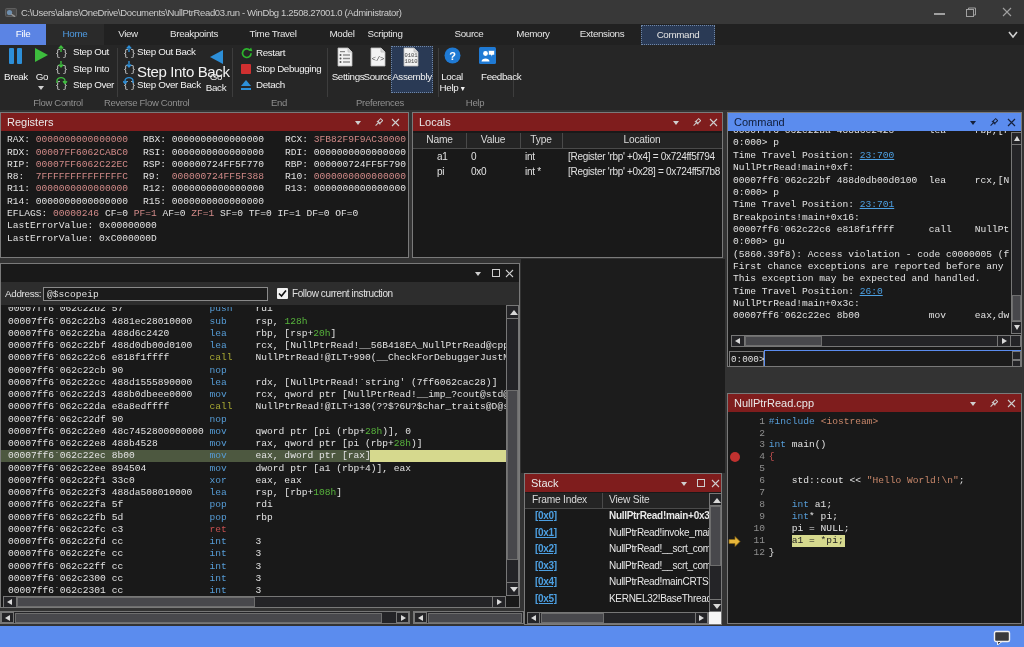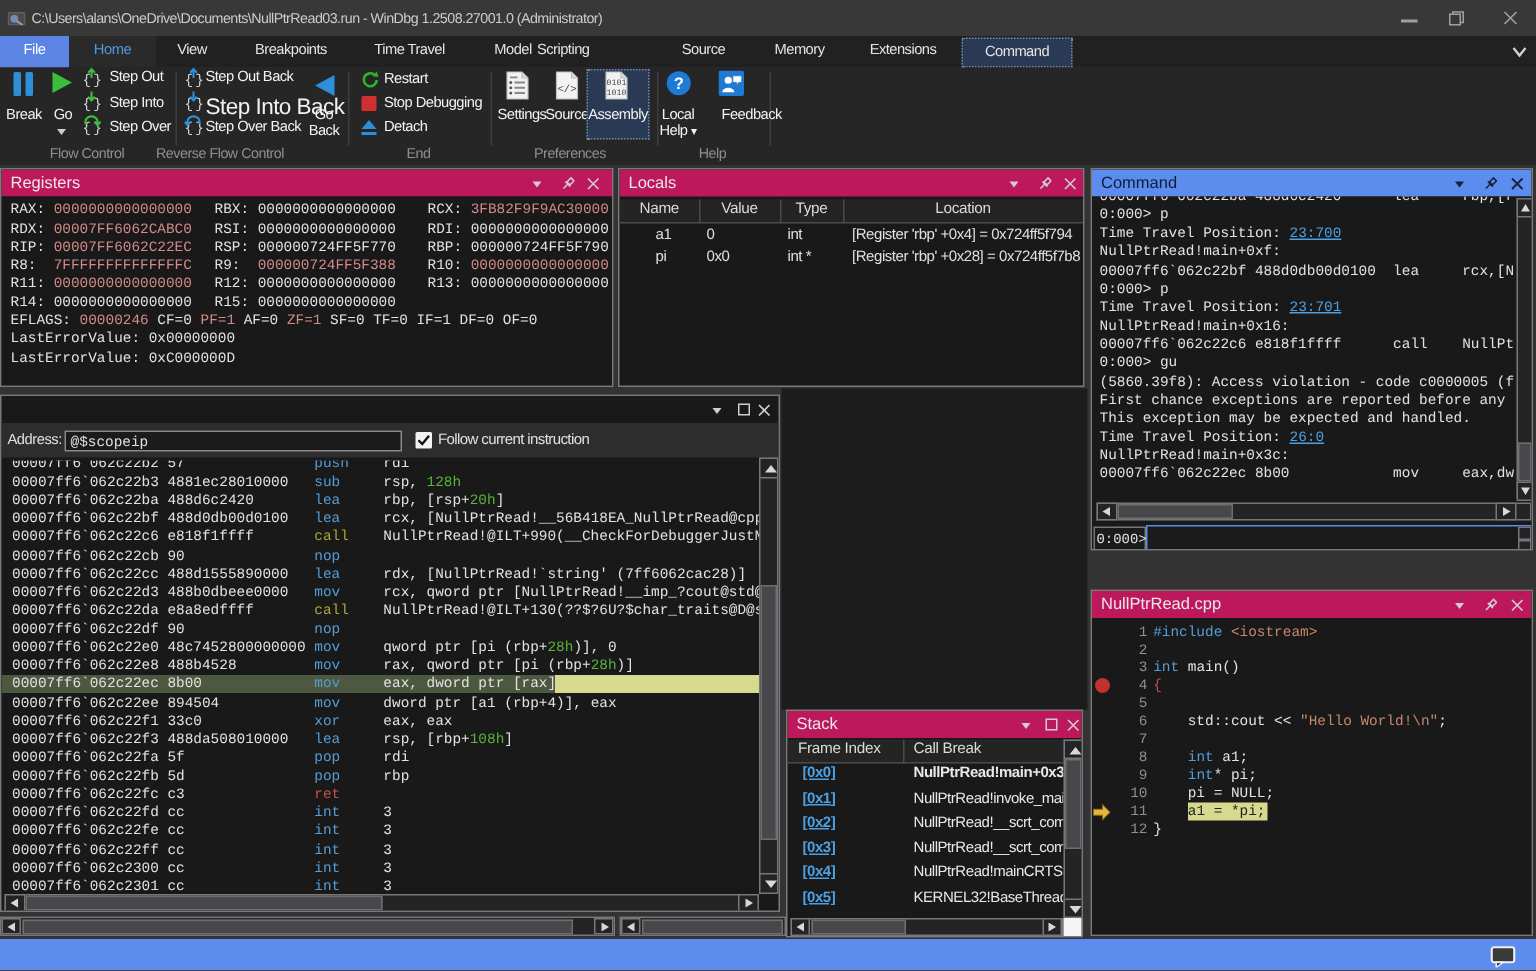--- a/index.html
+++ b/index.html
@@ -1,18 +1,18 @@
 <!DOCTYPE html>
 <html><head><meta charset="utf-8"><style>
 *{margin:0;padding:0;box-sizing:border-box}
 body{width:1024px;height:647px;background:#333333;font-family:"Liberation Sans",sans-serif;overflow:hidden;position:relative}
 .abs{position:absolute}
 .mono{font-family:"Liberation Mono",monospace;font-size:9.6px;white-space:pre}
 .panel{position:absolute;border:1px solid #7a7a7a;background:#191919;overflow:hidden}
-.ptitle{position:absolute;left:0;right:0;top:0;height:18px;background:#be185d;color:#e8e8e8;font-size:11px;line-height:18px;padding-left:6px}
+.ptitle{position:absolute;left:0;right:0;top:0;height:18px;background:#7f1d1d;color:#e8e8e8;font-size:11px;line-height:18px;padding-left:6px}
 .chev{display:inline-block;width:0;height:0;border-left:3.2px solid transparent;border-right:3.2px solid transparent;border-top:4px solid #cfcfcf}
 .line{position:absolute;white-space:pre}
 .lnk{color:#4da0e2;text-decoration:underline}
 .redv{color:#d18a88}
 .scroll{position:absolute;background:#242427;border:1px solid #777777}
 .thumb{position:absolute;background:#48484c;border:1px solid #6e6e6e}
 .tri{position:absolute;width:0;height:0}
 </style></head><body>
 
 <div class="abs" style="left:0;top:0;width:1024px;height:24px;background:#383838"></div>
@@ -30,21 +30,21 @@
 <svg class="abs" style="left:1001px;top:6px" width="12" height="12">
     <path d="M2 2 L10 10 M10 2 L2 10" stroke="#a0a0a0" stroke-width="1.1"></path>
   </svg>
 <div class="abs" style="left:0;top:24px;width:1024px;height:21px;background:#212121"></div>
 <div class="abs" style="left:0;top:24px;width:46px;height:21px;background:#5b84e4;color:#fff;font-size:9.8px;letter-spacing:-0.3px;text-align:center;line-height:20px">File</div>
 <div class="abs" style="left:46px;top:24px;width:58px;height:21px;background:#2a2a2a;color:#4f9be2;font-size:9.8px;letter-spacing:-0.3px;text-align:center;line-height:20px">Home</div>
 <div class="abs" style="left:73px;top:24px;width:110px;height:21px;color:#e4e4e4;font-size:9.8px;letter-spacing:-0.35px;text-align:center;line-height:20px">View</div>
 <div class="abs" style="left:139px;top:24px;width:110px;height:21px;color:#e4e4e4;font-size:9.8px;letter-spacing:-0.35px;text-align:center;line-height:20px">Breakpoints</div>
 <div class="abs" style="left:218px;top:24px;width:110px;height:21px;color:#e4e4e4;font-size:9.8px;letter-spacing:-0.35px;text-align:center;line-height:20px">Time Travel</div>
 <div class="abs" style="left:287px;top:24px;width:110px;height:21px;color:#e4e4e4;font-size:9.8px;letter-spacing:-0.35px;text-align:center;line-height:20px">Model</div>
-<div class="abs" style="left:358px;top:24px;width:110px;height:21px;color:#e4e4e4;font-size:9.8px;letter-spacing:-0.35px;line-height:20px">Scripting</div>
+<div class="abs" style="left:330px;top:24px;width:110px;height:21px;color:#e4e4e4;font-size:9.8px;letter-spacing:-0.35px;text-align:center;line-height:20px">Scripting</div>
 <div class="abs" style="left:414px;top:24px;width:110px;height:21px;color:#e4e4e4;font-size:9.8px;letter-spacing:-0.35px;text-align:center;line-height:20px">Source</div>
 <div class="abs" style="left:478px;top:24px;width:110px;height:21px;color:#e4e4e4;font-size:9.8px;letter-spacing:-0.35px;text-align:center;line-height:20px">Memory</div>
 <div class="abs" style="left:547px;top:24px;width:110px;height:21px;color:#e4e4e4;font-size:9.8px;letter-spacing:-0.35px;text-align:center;line-height:20px">Extensions</div>
 <div class="abs" style="left:641px;top:25px;width:74px;height:20px;background:#2a3a55;outline:1px dotted #6f87a8;outline-offset:-1px;color:#e4e4e4;font-size:9.8px;letter-spacing:-0.35px;text-align:center;line-height:19px">Command</div>
 <svg class="abs" style="left:1007px;top:30px" width="12" height="10">
     <path d="M2 2 L6 7 L10 2" fill="none" stroke="#d0d0d0" stroke-width="1.6"></path>
   </svg>
 <div class="abs" style="left:0;top:45px;width:1024px;height:65px;background:#262626"></div>
 <div class="abs" style="left:117px;top:48px;width:1px;height:49px;background:#3d3d3d"></div>
 <div class="abs" style="left:232px;top:48px;width:1px;height:49px;background:#3d3d3d"></div>
@@ -233,21 +233,21 @@
     </svg>
 <div class="abs" style="left:0;top:18px;right:0;bottom:0;background:#191919"></div>
 <div class="abs" style="left:0;top:18px;width:283px;height:204px;overflow:hidden">
 <div class="line mono " style="left:5px;top:-5.900000000000011px;color:#e2e2e2">00007ff6`062c22ba 488d6c2420      lea     rbp,[r</div>
 <div class="line mono " style="left:5px;top:6.449999999999989px;color:#e2e2e2">0:000&gt; p</div>
 <div class="line mono " style="left:5px;top:18.79999999999999px;color:#e2e2e2">Time Travel Position: <span class="lnk">23:700</span></div>
 <div class="line mono " style="left:5px;top:31.149999999999984px;color:#e2e2e2">NullPtrRead!main+0xf:</div>
 <div class="line mono " style="left:5px;top:43.499999999999986px;color:#e2e2e2">00007ff6`062c22bf 488d0db00d0100  lea     rcx,[N</div>
 <div class="line mono " style="left:5px;top:55.84999999999999px;color:#e2e2e2">0:000&gt; p</div>
 <div class="line mono " style="left:5px;top:68.19999999999999px;color:#e2e2e2">Time Travel Position: <span class="lnk">23:701</span></div>
-<div class="line mono " style="left:5px;top:80.55px;color:#e2e2e2">NullPtrRead!main+0x16:</div>
+<div class="line mono " style="left:5px;top:80.55px;color:#e2e2e2">Breakpoints!main+0x16:</div>
 <div class="line mono " style="left:5px;top:92.89999999999999px;color:#e2e2e2">00007ff6`062c22c6 e818f1ffff      call    NullPt</div>
 <div class="line mono " style="left:5px;top:105.24999999999999px;color:#e2e2e2">0:000&gt; gu</div>
 <div class="line mono " style="left:5px;top:117.6px;color:#e2e2e2">(5860.39f8): Access violation - code c0000005 (f</div>
 <div class="line mono " style="left:5px;top:129.95px;color:#e2e2e2">First chance exceptions are reported before any </div>
 <div class="line mono " style="left:5px;top:142.29999999999998px;color:#e2e2e2">This exception may be expected and handled.</div>
 <div class="line mono " style="left:5px;top:154.64999999999998px;color:#e2e2e2">Time Travel Position: <span class="lnk">26:0</span></div>
 <div class="line mono " style="left:5px;top:167.0px;color:#e2e2e2">NullPtrRead!main+0x3c:</div>
 <div class="line mono " style="left:5px;top:179.35px;color:#e2e2e2">00007ff6`062c22ec 8b00            mov     eax,dw</div>
 </div>
 <div class="scroll" style="left:283px;top:19px;width:11px;height:200px"></div>
@@ -326,21 +326,21 @@
 <div class="panel" style="left:524px;top:473px;width:198px;height:152px">
 <div class="ptitle">Stack</div>
 <div class="chev abs" style="left:156px;top:8px"></div>
 <div class="abs" style="left:172px;top:5px;width:8px;height:8px;border:1px solid #cfcfcf"></div>
 <svg class="abs" style="left:186px;top:5px" width="9" height="9">
       <path d="M1 1 L8 8 M8 1 L1 8" stroke="#cfcfcf" stroke-width="1.1"></path>
     </svg>
 <div class="abs" style="left:0;top:19px;width:184px;height:16px;background:#242424;border-bottom:1px solid #4a4a4a"></div>
 <div class="abs" style="left:7px;top:20px;color:#dadada;font-size:10.2px;letter-spacing:-0.2px">Frame Index</div>
 <div class="abs" style="left:77px;top:19px;width:1px;height:16px;background:#4a4a4a"></div>
-<div class="abs" style="left:84px;top:20px;color:#dadada;font-size:10.2px;letter-spacing:-0.2px">Call Break</div>
+<div class="abs" style="left:84px;top:20px;color:#dadada;font-size:10.2px;letter-spacing:-0.2px">View Site</div>
 <div class="abs" style="left:0;top:35px;width:184px;height:103px;overflow:hidden">
 <div class="abs lnk" style="left:10px;top:1.0px;font-size:10px;letter-spacing:-0.3px;font-weight:bold">[0x0]</div>
 <div class="abs" style="left:84px;top:1.0px;color:#e8e8e8;font-size:10px;letter-spacing:-0.3px;font-weight:bold;white-space:pre">NullPtrRead!main+0x3c</div>
 <div class="abs lnk" style="left:10px;top:17.6px;font-size:10px;letter-spacing:-0.3px;font-weight:bold">[0x1]</div>
 <div class="abs" style="left:84px;top:17.6px;color:#e8e8e8;font-size:10px;letter-spacing:-0.3px;font-weight:normal;white-space:pre">NullPtrRead!invoke_main</div>
 <div class="abs lnk" style="left:10px;top:34.2px;font-size:10px;letter-spacing:-0.3px;font-weight:bold">[0x2]</div>
 <div class="abs" style="left:84px;top:34.2px;color:#e8e8e8;font-size:10px;letter-spacing:-0.3px;font-weight:normal;white-space:pre">NullPtrRead!__scrt_comm</div>
 <div class="abs lnk" style="left:10px;top:50.800000000000004px;font-size:10px;letter-spacing:-0.3px;font-weight:bold">[0x3]</div>
 <div class="abs" style="left:84px;top:50.800000000000004px;color:#e8e8e8;font-size:10px;letter-spacing:-0.3px;font-weight:normal;white-space:pre">NullPtrRead!__scrt_comm</div>
 <div class="abs lnk" style="left:10px;top:67.4px;font-size:10px;letter-spacing:-0.3px;font-weight:bold">[0x4]</div>

